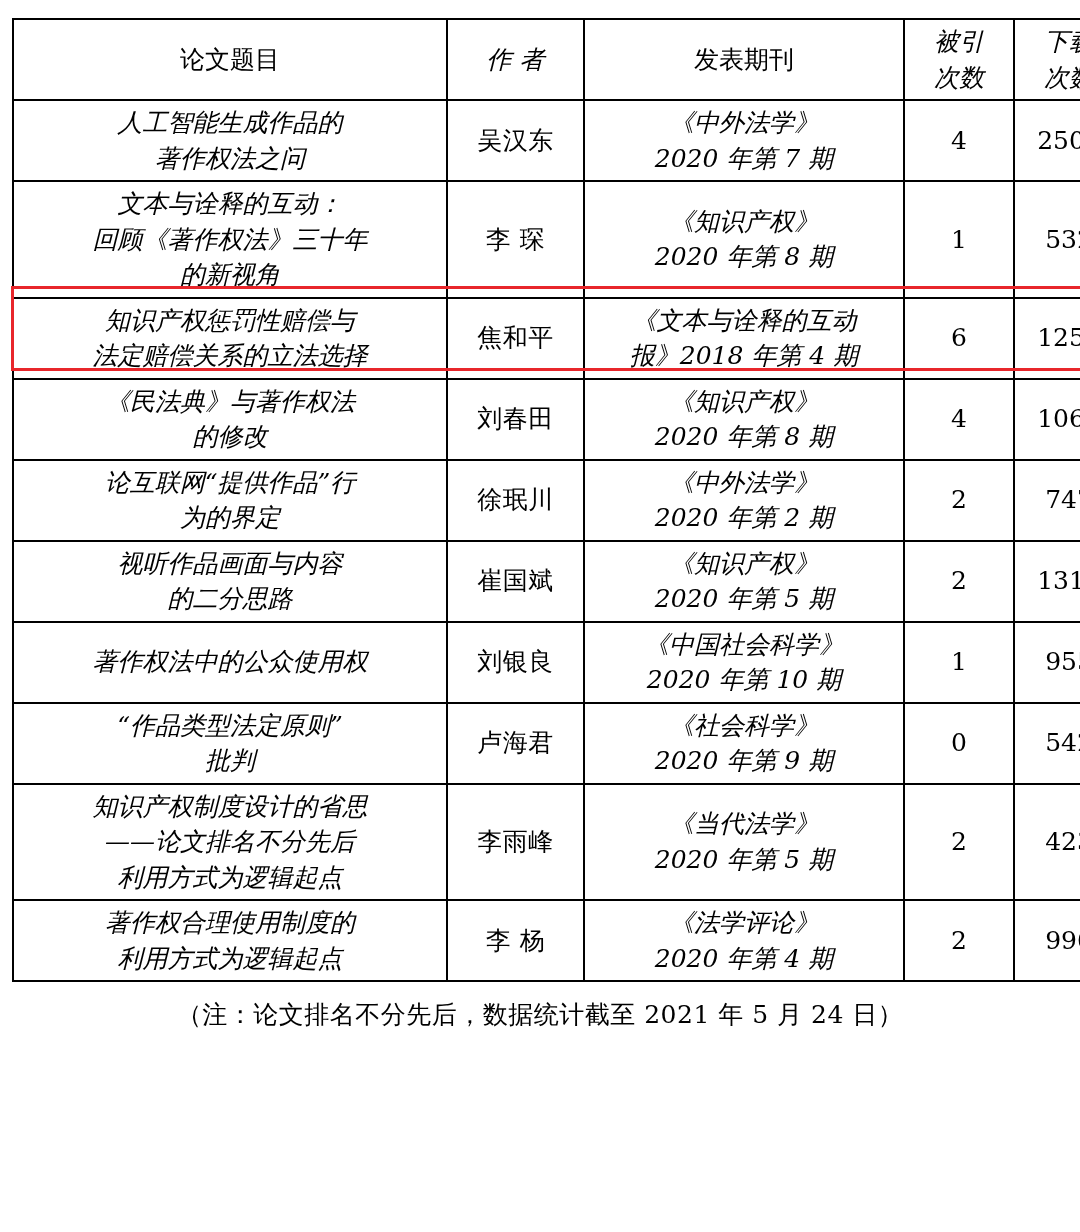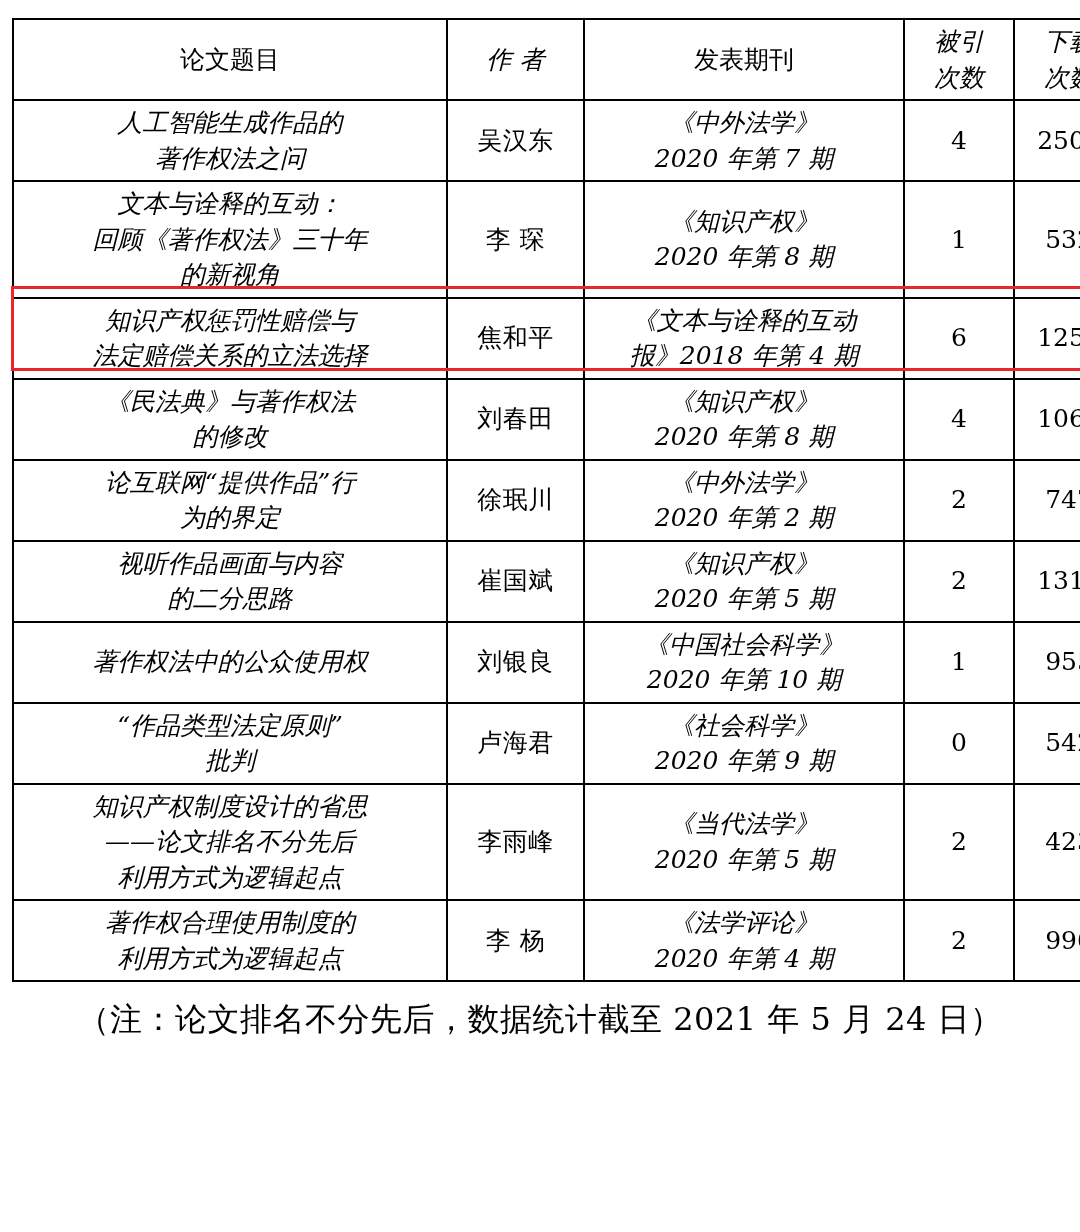--- a/index.html
+++ b/index.html
@@ -68,21 +68,21 @@
   
   .highlight-box {
     position: absolute;
     border: 3px solid #e8262b;
     pointer-events: none;
     box-sizing: border-box;
   }
   .note {
     margin: 16px auto 8px auto;
     width: 1056px;
-    font-size: 32px;
+    font-size: 25px;
     text-align: center;
     letter-spacing: 0.5px;
   }
 </style>
 </head>
 <body>
 
 <div class="page">
 
   <table class="paper-table">

